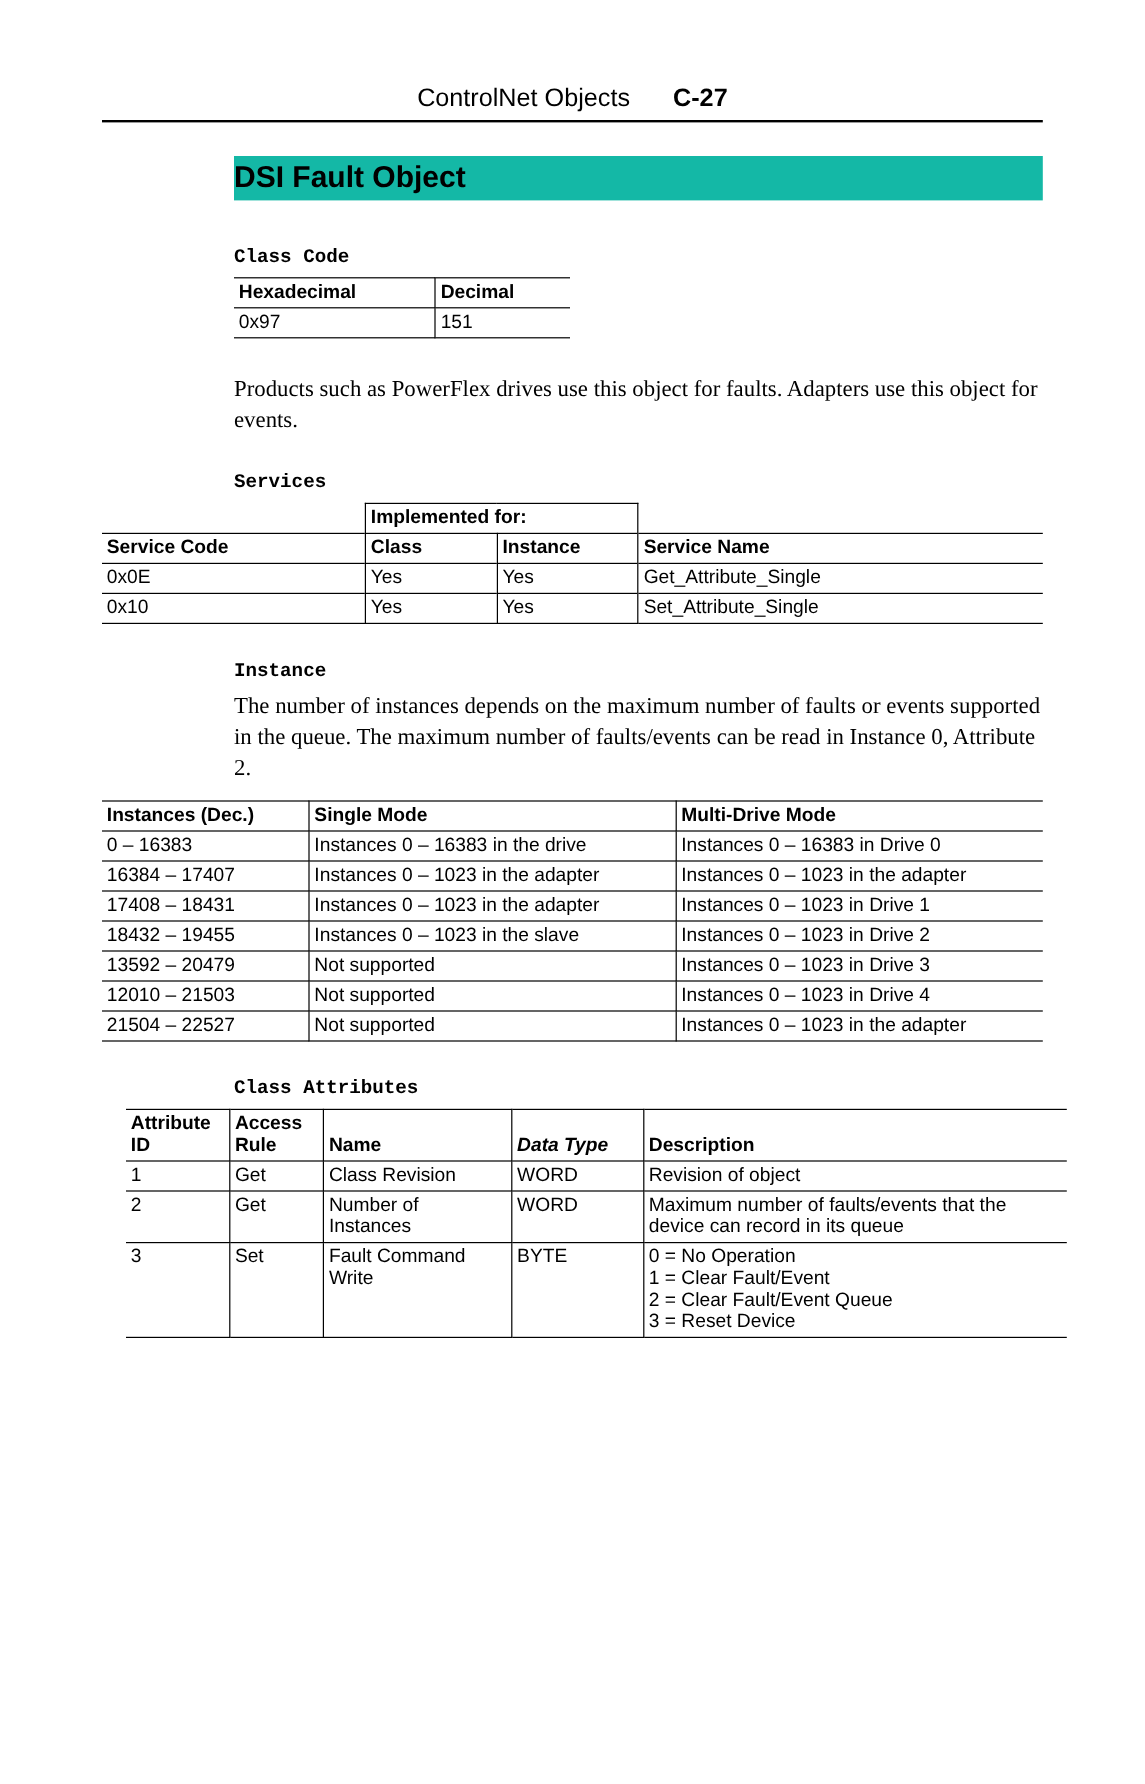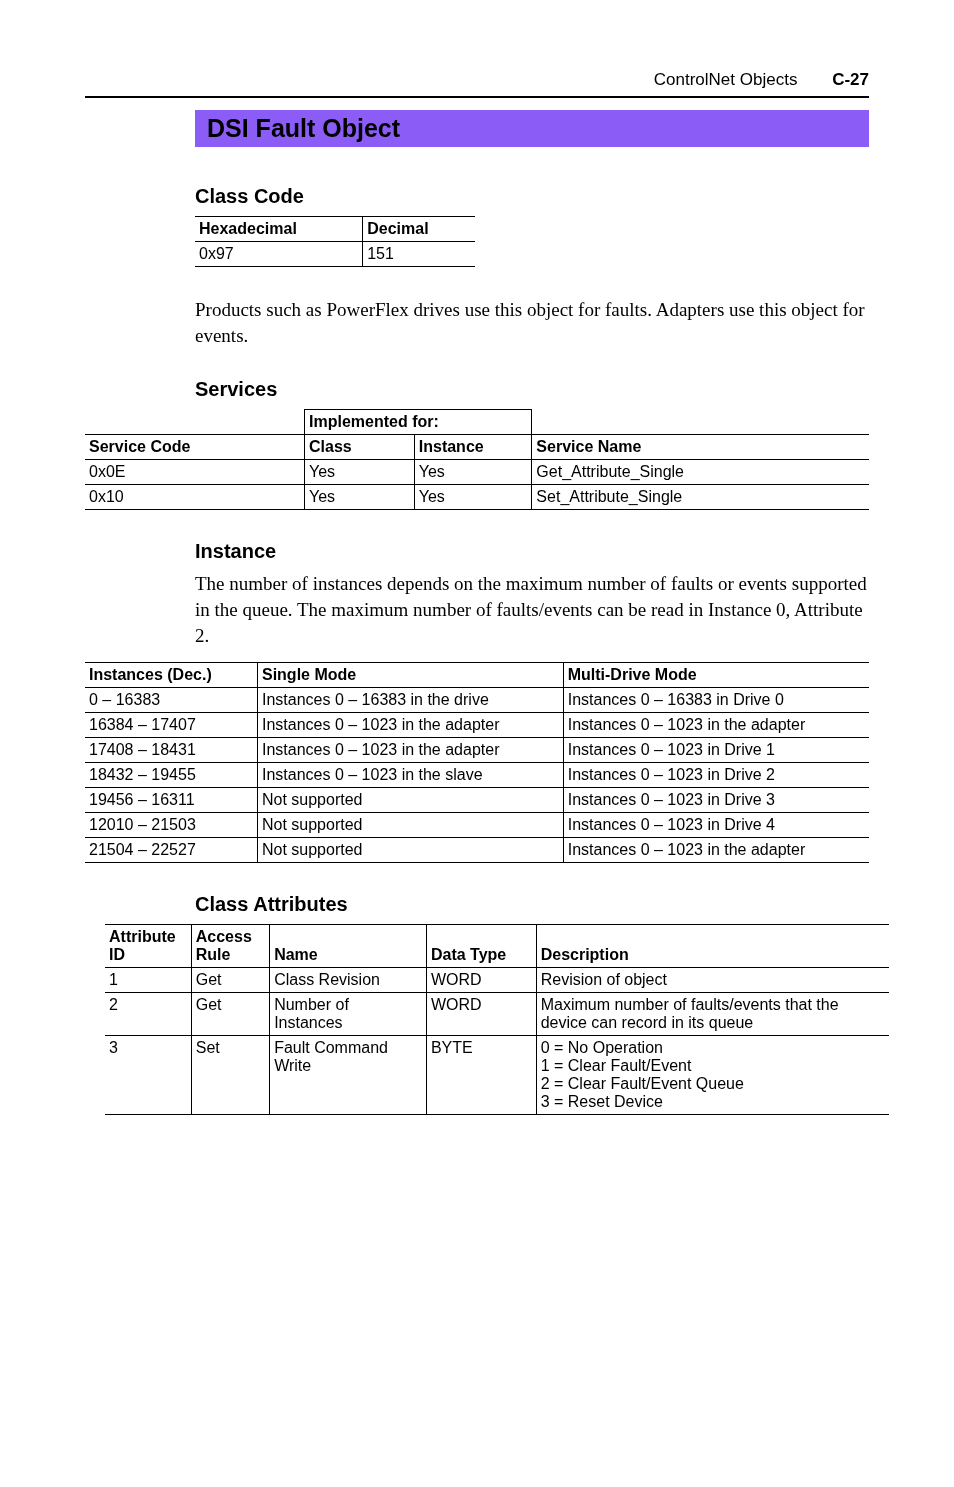--- a/index.html
+++ b/index.html
@@ -8,42 +8,42 @@
       font-family: "Times New Roman", serif;
       background: #fff;
       width: 954px;
     }
     .page {
       padding: 70px 85px 70px 85px;
     }
     .header-line {
       border-bottom: 2px solid #000;
       padding-bottom: 6px;
-      margin-bottom: 12px;
-      text-align: right;
+      margin-bottom: 28px;
+      text-align: center;
       font-family: Arial, Helvetica, sans-serif;
-      font-size: 17px;
+      font-size: 21px;
     }
     .header-title { font-weight: normal; }
     .header-pageno { font-weight: bold; margin-left: 30px; }
     .section-title-bar {
-      background: #8b5cf6;
-      padding: 4px 0 4px 12px;
+      background: #14b8a6;
+      padding: 4px 0 4px 0;
       margin-left: 110px;
       margin-bottom: 38px;
     }
     .section-title {
       font-family: Arial, Helvetica, sans-serif;
       font-weight: bold;
       font-size: 25px;
     }
     .subheading {
-      font-family: Liberation Sans, sans-serif;
-      font-weight: bold;
-      font-size: 20px;
+      font-family: Liberation Mono, monospace;
+      font-weight: bold;
+      font-size: 16px;
       margin-left: 110px;
       margin-bottom: 8px;
       margin-top: 0;
     }
     .body-text {
       font-family: "Times New Roman", serif;
       font-size: 19px;
       margin-left: 110px;
       line-height: 1.35;
       margin-bottom: 30px;
@@ -200,21 +200,21 @@
           <td class="vsep-r">17408 – 18431</td>
           <td class="vsep-r">Instances 0 – 1023 in the adapter</td>
           <td>Instances 0 – 1023 in Drive 1</td>
         </tr>
     <tr>
           <td class="vsep-r">18432 – 19455</td>
           <td class="vsep-r">Instances 0 – 1023 in the slave</td>
           <td>Instances 0 – 1023 in Drive 2</td>
         </tr>
     <tr>
-          <td class="vsep-r">19456 – 16311</td>
+          <td class="vsep-r">13592 – 20479</td>
           <td class="vsep-r">Not supported</td>
           <td>Instances 0 – 1023 in Drive 3</td>
         </tr>
     <tr>
           <td class="vsep-r">12010 – 21503</td>
           <td class="vsep-r">Not supported</td>
           <td>Instances 0 – 1023 in Drive 4</td>
         </tr>
     <tr>
           <td class="vsep-r">21504 – 22527</td>
@@ -227,21 +227,21 @@
   <div class="subheading" style="margin-top:10px;">Class Attributes</div>
 
   <table class="attrs-table">
     <tbody>
         <tr>
       <th class="vsep-r" style="width:11%; white-space:pre-line;">Attribute
 ID</th>
       <th class="vsep-r" style="width:10%; white-space:pre-line;">Access
 Rule</th>
       <th class="vsep-r" style="width:20%;">Name</th>
-      <th class="vsep-r" style="width:14%;">Data Type</th>
+      <th class="vsep-r" style="width:14%;font-style:italic;">Data Type</th>
       <th>Description</th>
     </tr>
     <tr>
       <td class="vsep-r">1</td>
       <td class="vsep-r">Get</td>
       <td class="vsep-r">Class Revision</td>
       <td class="vsep-r">WORD</td>
       <td>Revision of object</td>
     </tr>
     <tr>

